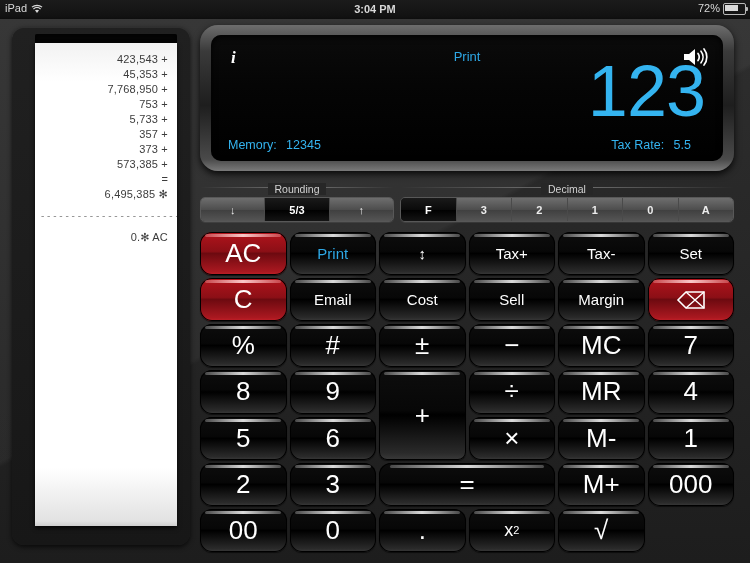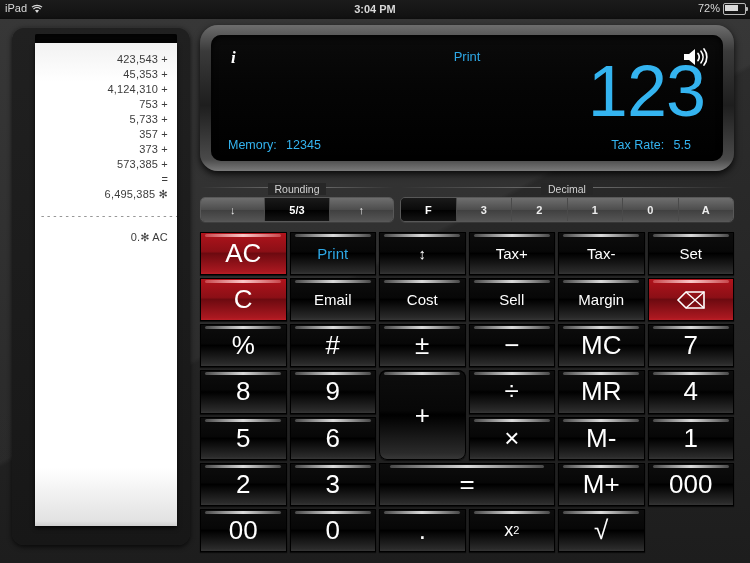--- a/index.html
+++ b/index.html
@@ -79,21 +79,21 @@
     font-size:11px;font-weight:bold;color:#ededed;border-right:1px solid #4a4a4a;
     background:linear-gradient(to bottom,#6e6e6e 0%,#4e4e4e 50%,#3f3f3f 51%,#555 100%);}
   .seg:last-child{border-right:none;}
   .seg.sel{background:linear-gradient(to bottom,#1a1a1a 0%,#0a0a0a 50%,#000 51%,#141414 100%);
     color:#fff;}
 
   
   #keypad{position:absolute;left:4px;top:213px;width:534px;height:320px;
     display:grid;grid-template-columns:repeat(6,1fr);grid-template-rows:repeat(7,1fr);
     gap:3px;}
-  .key{position:relative;border-radius:0;display:flex;align-items:center;justify-content:center;
+  .key{position:relative;border-radius:12px;display:flex;align-items:center;justify-content:center;
     color:#fff;font-size:18px;overflow:hidden;
     background:linear-gradient(to bottom,#0d0d0d 0%,#070707 45%,#000 50%,#2a2a2a 92%,#3a3a3a 100%);
     box-shadow:inset 0 0 0 1px #000,0 1px 1px rgba(0,0,0,.6);}
   .key:before{content:"";position:absolute;left:6%;right:6%;top:2px;height:3px;border-radius:2px;
     background:linear-gradient(to right,rgba(255,255,255,.25),rgba(255,255,255,.85),rgba(255,255,255,.25));}
   .key.red{background:linear-gradient(to bottom,#b2141c 0%,#8c0f16 45%,#6d0a10 50%,#aa1820 92%,#c32028 100%);}
   .key.red:before{background:linear-gradient(to right,rgba(255,170,170,.35),rgba(255,210,210,.95),rgba(255,170,170,.35));}
   .key.cyan{color:#2ea8e6;}
   .key.small{font-size:15px;}
   .key.big{font-size:26px;}
@@ -128,21 +128,21 @@
 </div>
 
 <div id="app">
 
   <div id="tape-bezel">
     <div id="tape-slot">
       <div id="tape-paper">
         <div class="tape-spacer"></div>
         <div class="tape-line">423,543 +</div>
         <div class="tape-line">45,353 +</div>
-        <div class="tape-line">4,124,310 +</div>
+        <div class="tape-line">7,768,950 +</div>
         <div class="tape-line">753 +</div>
         <div class="tape-line">5,733 +</div>
         <div class="tape-line">357 +</div>
         <div class="tape-line">373 +</div>
         <div class="tape-line">573,385 +</div>
         <div class="tape-line">=</div>
         <div class="tape-line">6,495,385 ✻</div>
         <div class="tape-spacer"></div>
         <div class="tape-divider">- - - - - - - - - - - - - - - - - - - - - - - -</div>
         <div class="tape-spacer"></div>

